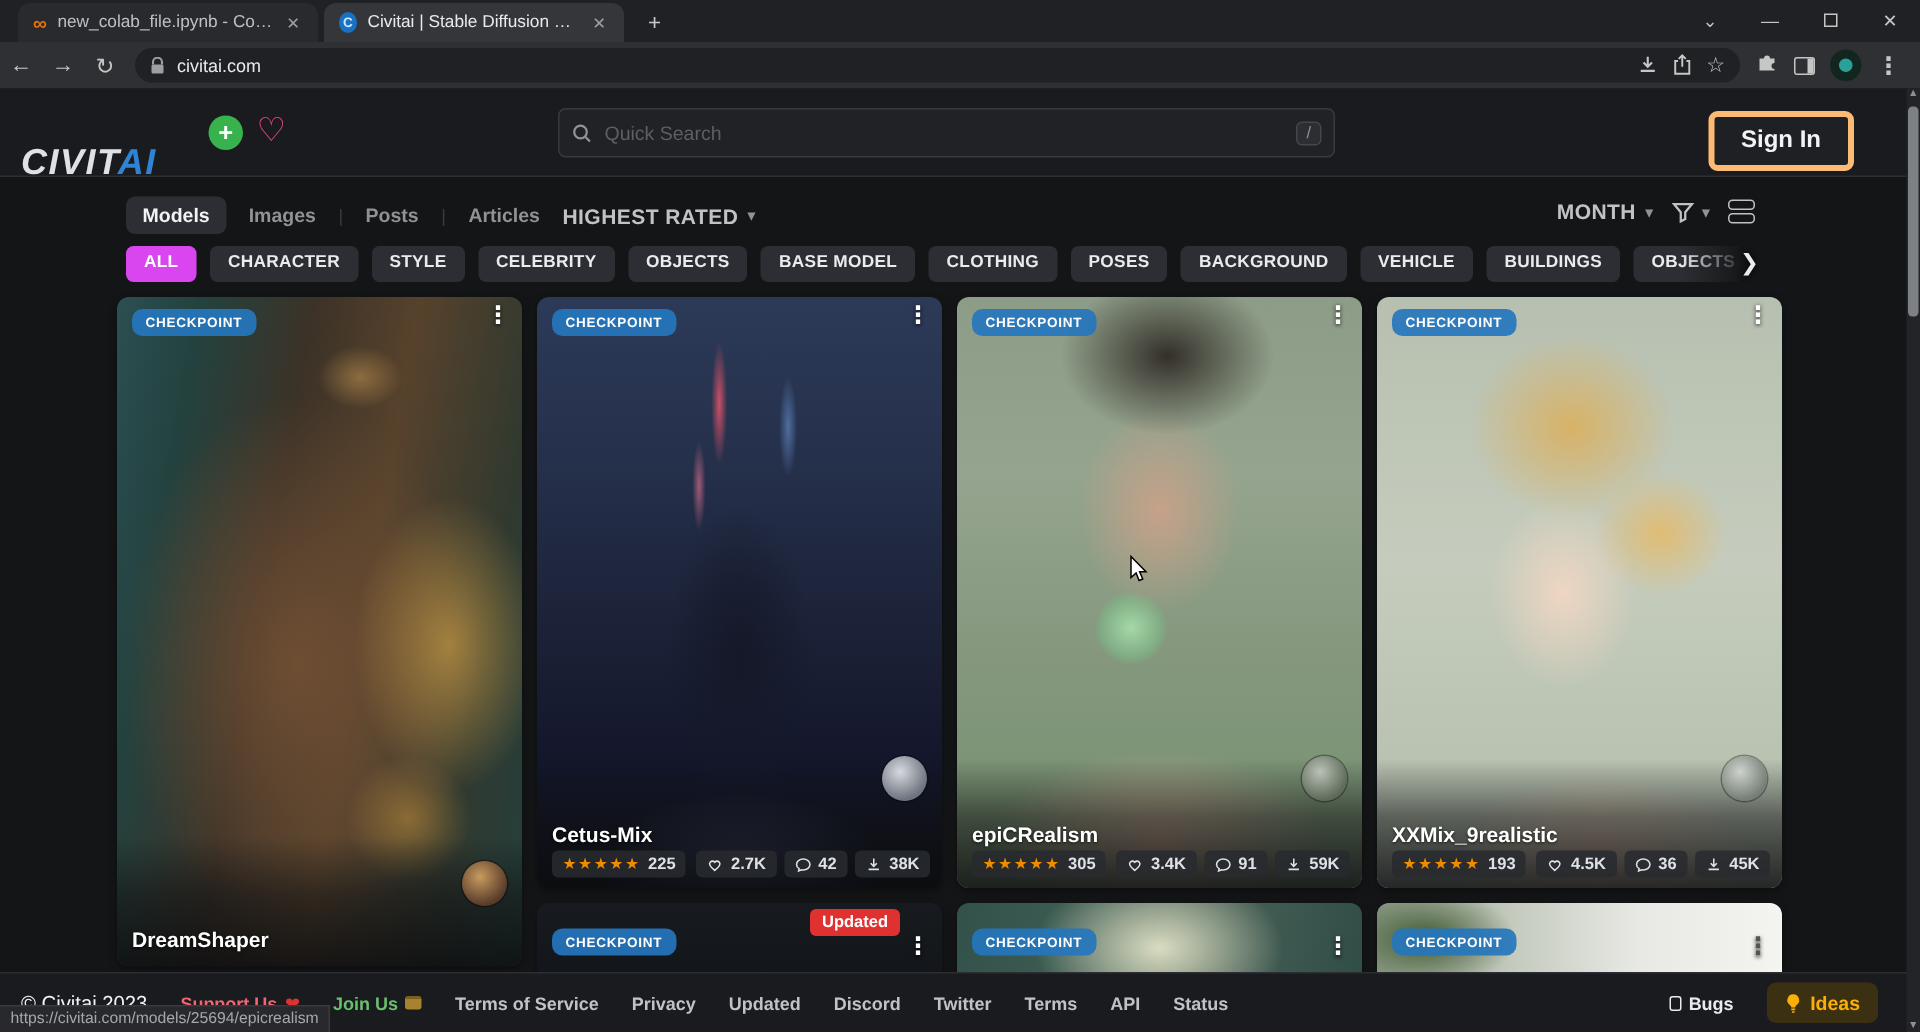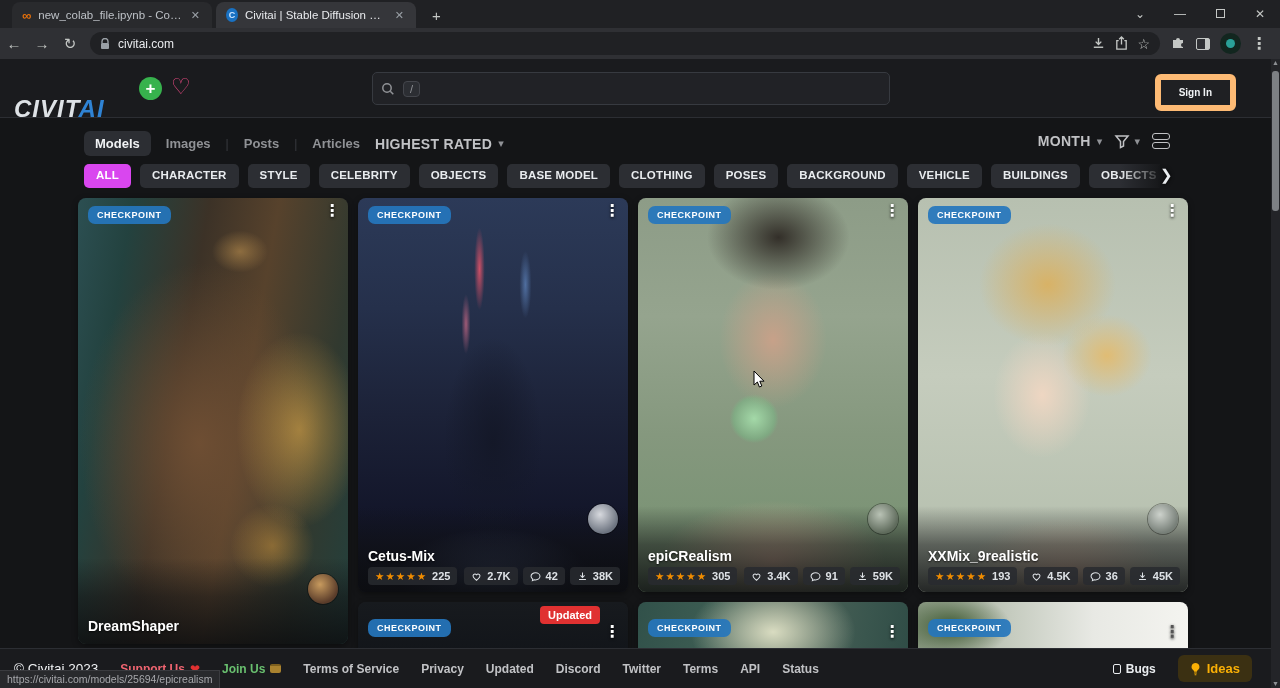--- a/index.html
+++ b/index.html
@@ -37,21 +37,21 @@
   .siteheader { position:absolute; top:59px; left:0; width:1280px; height:59px; background:#1a1b1e; border-bottom:1px solid #2c2e33; z-index:4; }
   .logo { position:absolute; left:14px; top:16px; font-size:24px; font-weight:900; font-style:italic; letter-spacing:1px;margin-top:20px; }
   .logo .civit { color:#dee2e6; } .logo .ai { color:#2f83d4; }
   .logo-plus { position:absolute; left:139px; top:18px; width:23px; height:23px; border-radius:50%; background:#37b24d; color:#fff; font-size:17px; font-weight:700; display:flex; align-items:center; justify-content:center; font-style:normal; }
   .logo-heart { position:absolute; left:171px; top:17px; font-size:22px; color:#e64980; font-style:normal; line-height:1; }
   .searchbar { position:absolute; left:372px; top:72px; width:518px; height:33px; background:#212226; border:1px solid #373a40; border-radius:5px; display:flex; align-items:center; padding:0 8px; z-index:5; }
   .searchbar input { flex:1; background:transparent; border:none; outline:none; color:#c1c2c5; font-size:13px; font-family:inherit; }
   .searchbar input::placeholder { color:#5c5f66; }
   .search-glass { color:#909296; margin-right:8px; display:flex; }
   .kbd { background:#2c2e33; border:1px solid #44464c; border-radius:4px; color:#909296; font-size:11px; padding:1px 6px; }
-  .signin { position:absolute; right:44px; top:74px; padding:7px 18px; border:6px solid #fdba74; border-radius:6px; color:#f1f3f5; font-size:10px; font-weight:700; background:#1f2023; z-index:5; }
+  .signin { position:absolute; right:44px; top:74px; padding:7px 18px; border:4px solid #fdba74; border-radius:6px; color:#f1f3f5; font-size:16px; font-weight:700; background:#1f2023; z-index:5; }
 
   
   .navrow { position:absolute; top:131px; left:84px; display:flex; align-items:center; gap:4px; font-size:13px; }
   .seg { padding:5px 11px; color:#909296; font-weight:600; border-radius:6px; }
   .seg.active { background:#2c2e33; color:#f1f3f5; }
   .seg-div { color:#3a3b40; font-size:12px; }
   .sortbtn { color:#c1c2c5; font-weight:700; font-size:14px; letter-spacing:.3px; display:flex; gap:6px; align-items:center; }
   .chev { font-size:11px; color:#909296; }
   .rightctrls { position:absolute; top:133px; right:110px; display:flex; align-items:center; gap:12px; color:#c1c2c5; }
   .period { font-weight:700; font-size:14px; letter-spacing:.3px; display:flex; gap:6px; align-items:center; }
@@ -175,20 +175,21 @@
     <div class="logo-plus">+</div>
     <div class="logo-heart">♡</div>
   </div>
   <div class="searchbar">
     <span class="search-glass">
       <svg width="14" height="14" viewBox="0 0 14 14">
           <circle cx="6" cy="6" r="4.2" fill="none" stroke="#909296" stroke-width="1.5"></circle>
           <path d="m9.3 9.3 3 3" stroke="#909296" stroke-width="1.5"></path>
         </svg>
     </span>
+    <input placeholder="Quick Search" style="">
     <span class="kbd">/</span>
   </div>
   <div class="signin">Sign In</div>
 
   <div class="navrow">
     <span class="seg active">Models</span>
     <span class="seg">Images</span>
     <span class="seg-div">|</span>
     <span class="seg">Posts</span>
     <span class="seg-div">|</span>

